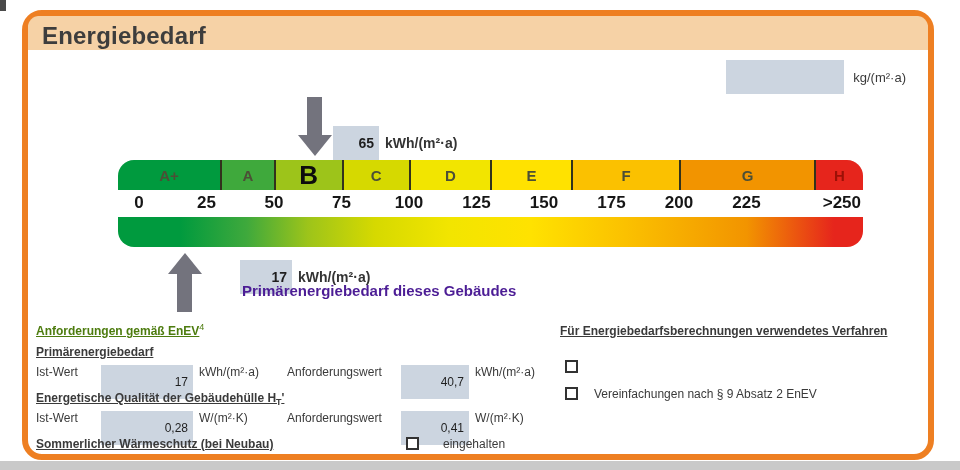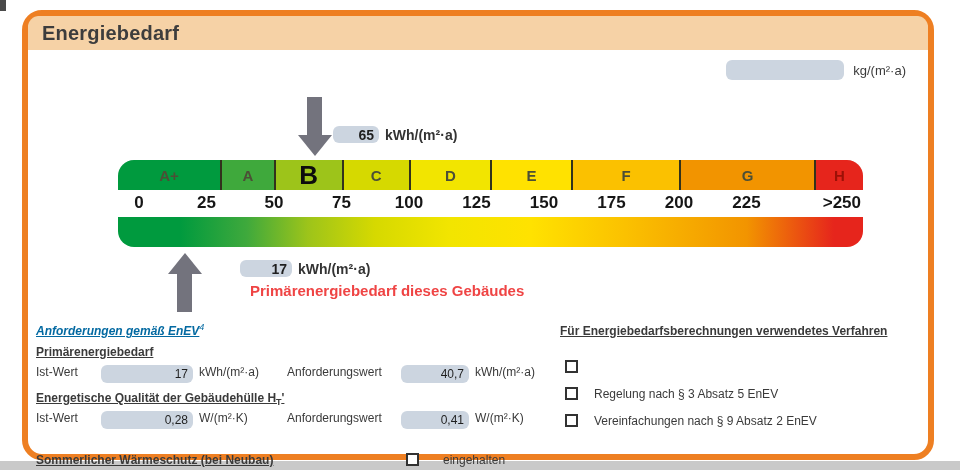--- a/index.html
+++ b/index.html
@@ -14,29 +14,29 @@
     position:absolute; left:22px; top:10px; width:912px; height:450px;
     border:6px solid var(--panel-orange, #ee7f22); border-radius:20px;
     background:#fff; box-sizing:border-box;
   }
   .panel-header {
     position:absolute; left:0; top:0; width:100%; height:34px;
     background:var(--header-bg, #f6d2a6); border-radius:11px 11px 0 0;
   }
   .panel-title {
     display:inline-block; padding:6px 0 0 14px;
-    font-size:20px; font-weight:bold; color:#3d3d3d; letter-spacing:.2px;
+    font-size:24px; font-weight:bold; color:#3d3d3d; letter-spacing:.2px;
   }
 
   sup { font-size:9px; }
   sub { font-size:9px; }
 
   .valbox {
     background:var(--field-bg, #ccd5e0); display:inline-flex; align-items:center;
-    justify-content:flex-end; padding:0 5px; box-sizing:border-box; color:#1f1f1f;border-radius:6px;
+    justify-content:flex-end; padding:17px 5px; box-sizing:border-box; color:#1f1f1f;
   }
 
   .co2-row {
     position:absolute; top:44px; right:22px; display:flex; align-items:center;
     gap:9px; font-size:13px; color:#3a3a3a;
   }
   .co2-row sup { margin-left:2px; }
   .co2-box { width:118px; height:20px; }
 
   .end-label { position:absolute; left:317px; top:88px; font-size:15px; font-weight:bold; color:#333; }
@@ -68,30 +68,30 @@
   .tick.end { transform:translateX(-100%); }
 
   .scale-grad {
     position:absolute; left:90px; top:201px; width:745px; height:30px;
     border-radius:0 0 16px 16px;
   }
 
   .prim-row   { position:absolute; left:212px; top:244px; display:flex; align-items:center; gap:6px;
                 font-size:14px; font-weight:bold; color:#333; }
   .valbox.prim { width:52px; height:17px; font-size:14px; font-weight:bold; }
-  .prim-label { position:absolute; left:222px; top:266px; font-size:15px; font-weight:bold; color:#ef4444; }
-
-  .small-text { font-size:12px; color:#0369a1;font-style:italic; }
+  .prim-label { position:absolute; left:214px; top:266px; font-size:15px; font-weight:bold; color:#4c1d95; }
+
+  .small-text { font-size:12px; color:#4d7c0f; }
   .u { text-decoration:underline; font-weight:bold; }
   .req-heading      { position:absolute; left:8px; top:306px; font-size:12px; }
   .req-sub-primary  { position:absolute; left:8px; top:329px; font-size:12px; }
   .req-row-primary  { position:absolute; left:8px; top:349px; }
   .req-sub-envelope { position:absolute; left:8px; top:375px; font-size:12px; }
   .req-row-envelope { position:absolute; left:8px; top:395px; }
-  .summer-row       { position:absolute; left:8px; top:421px; display:flex; align-items:flex-start; font-size:12px;margin-top:16px; }
+  .summer-row       { position:absolute; left:8px; top:421px; display:flex; align-items:flex-start; font-size:12px; }
   .summer-label     { width:370px; }
 
   .req-row { display:flex; align-items:flex-start; font-size:12px; }
   .req-row .rlabel  { width:65px; }
   .req-row .valbox  { width:92px; height:18px; font-size:12px; }
   .req-row .runit   { width:88px; margin-left:6px; }
   .req-row .rlabel2 { width:114px; }
   .req-row .valbox2 { width:68px; height:18px; font-size:12px; }
   .req-row .runit2  { margin-left:6px; }
 
@@ -224,24 +224,20 @@
 
     <div class="methods-heading">
       <span class="u">Für Energiebedarfsberechnungen verwendetes Verfahren</span>
     </div>
     <div class="methods-list" id="methods-list">
 
   <div class="method-item">
     <span class="checkbox"></span>
   </div>
 
-  <div class="method-item">
-    <span class="checkbox"></span>
-    <span class="method-label">Regelung nach § 3 Absatz 5 EnEV</span>
-  </div>
 
   <div class="method-item">
     <span class="checkbox"></span>
     <span class="method-label">Vereinfachungen nach § 9 Absatz 2 EnEV</span>
   </div>
 </div>
   </div>
 </div>
 
 </body></html>

